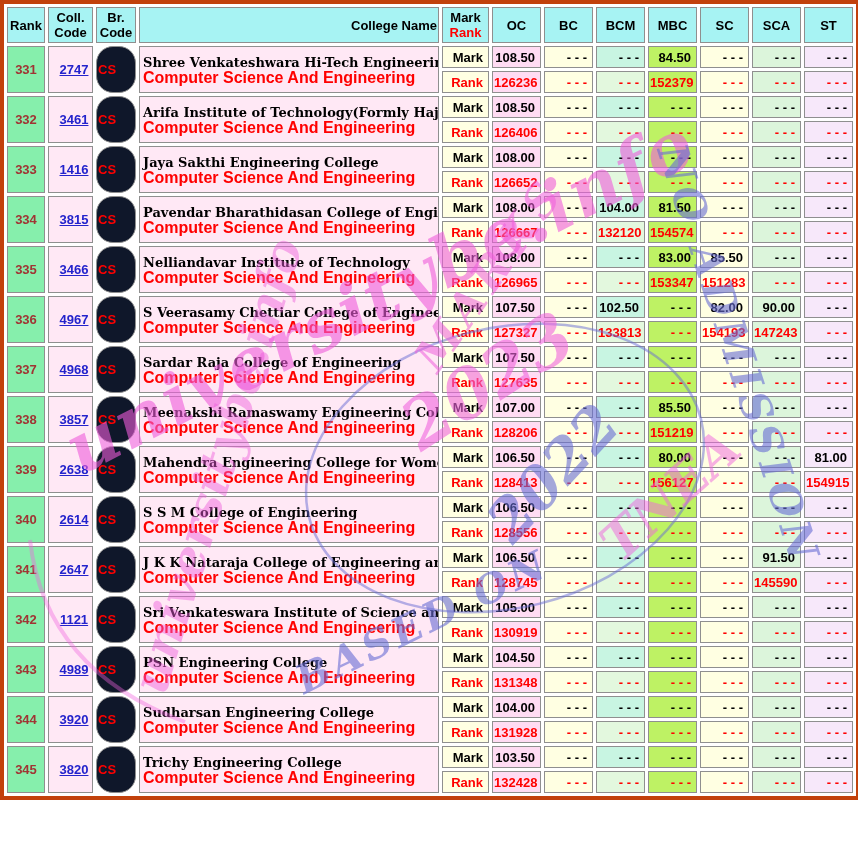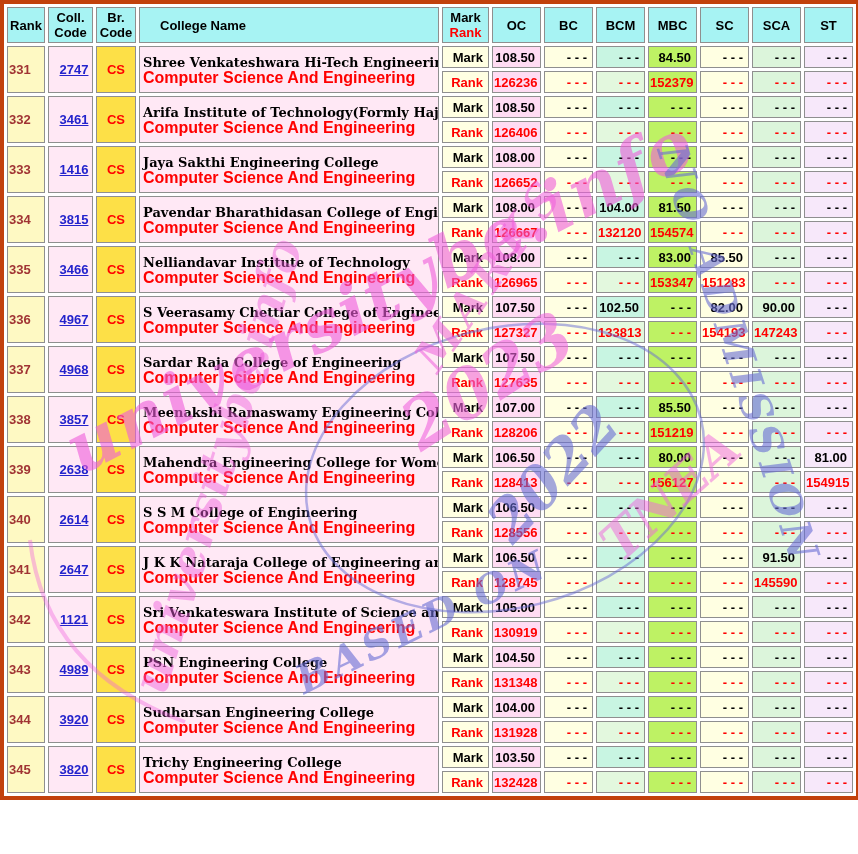--- a/index.html
+++ b/index.html
@@ -5,27 +5,27 @@
   html,body{margin:0;padding:0;background:#fff;}
   #stage{position:relative;width:858px;height:854px;overflow:hidden;background:#fff;
          font-family:"Liberation Sans",sans-serif;}
   table.grid{border-collapse:separate;border-spacing:3px;table-layout:fixed;
              width:858px;border:4px solid #c2410c;}
   table.grid th, table.grid td{border:1px solid #8f8f8f;box-sizing:border-box;
              font-size:13px;font-weight:bold;overflow:hidden;white-space:nowrap;}
   
   tr.head th{background:#a7f3f3;color:#000;height:36px;text-align:center;
              line-height:15px;white-space:normal;}
-  tr.head th.h-name{text-align:left;padding-left:20px;margin-top:40px;}
+  tr.head th.h-name{text-align:right;padding-left:20px;margin-top:40px;}
   .rank-red{color:#ff0000;}
   
-  td.c-rank{background:#fef9c3;color:#a03434;text-align:left;}
+  td.c-rank{background:#86efac;color:#a03434;text-align:center;}
   td.c-code{background:#ffe8f5;text-align:center;}
   td.c-code a{color:#2323cc;font-weight:bold;text-decoration:underline;margin-left:7px;}
-  td.c-br{background:#fde047;color:#ff0000;text-align:center;}
+  td.c-br{background:#0f172a;color:#ff0000;border-radius:17px;}
   td.c-name{background:#ffe8f5;text-align:left;padding:1px 3px;vertical-align:middle;
             white-space:normal;}
   .cname{font-family:"DejaVu Serif","Liberation Serif",serif;font-weight:bold;
          color:#000;font-size:13px;line-height:15px;}
   .cbranch{color:#ff0000;font-size:16px;line-height:15px;font-weight:bold;}
   
   td.sub{height:22px;text-align:right;padding-right:5px;}
   td.lab{background:#ffffe2;}
   tr.mark-row td.sub{color:#000;}
   tr.rank-row td.sub{color:#ff0000;}

